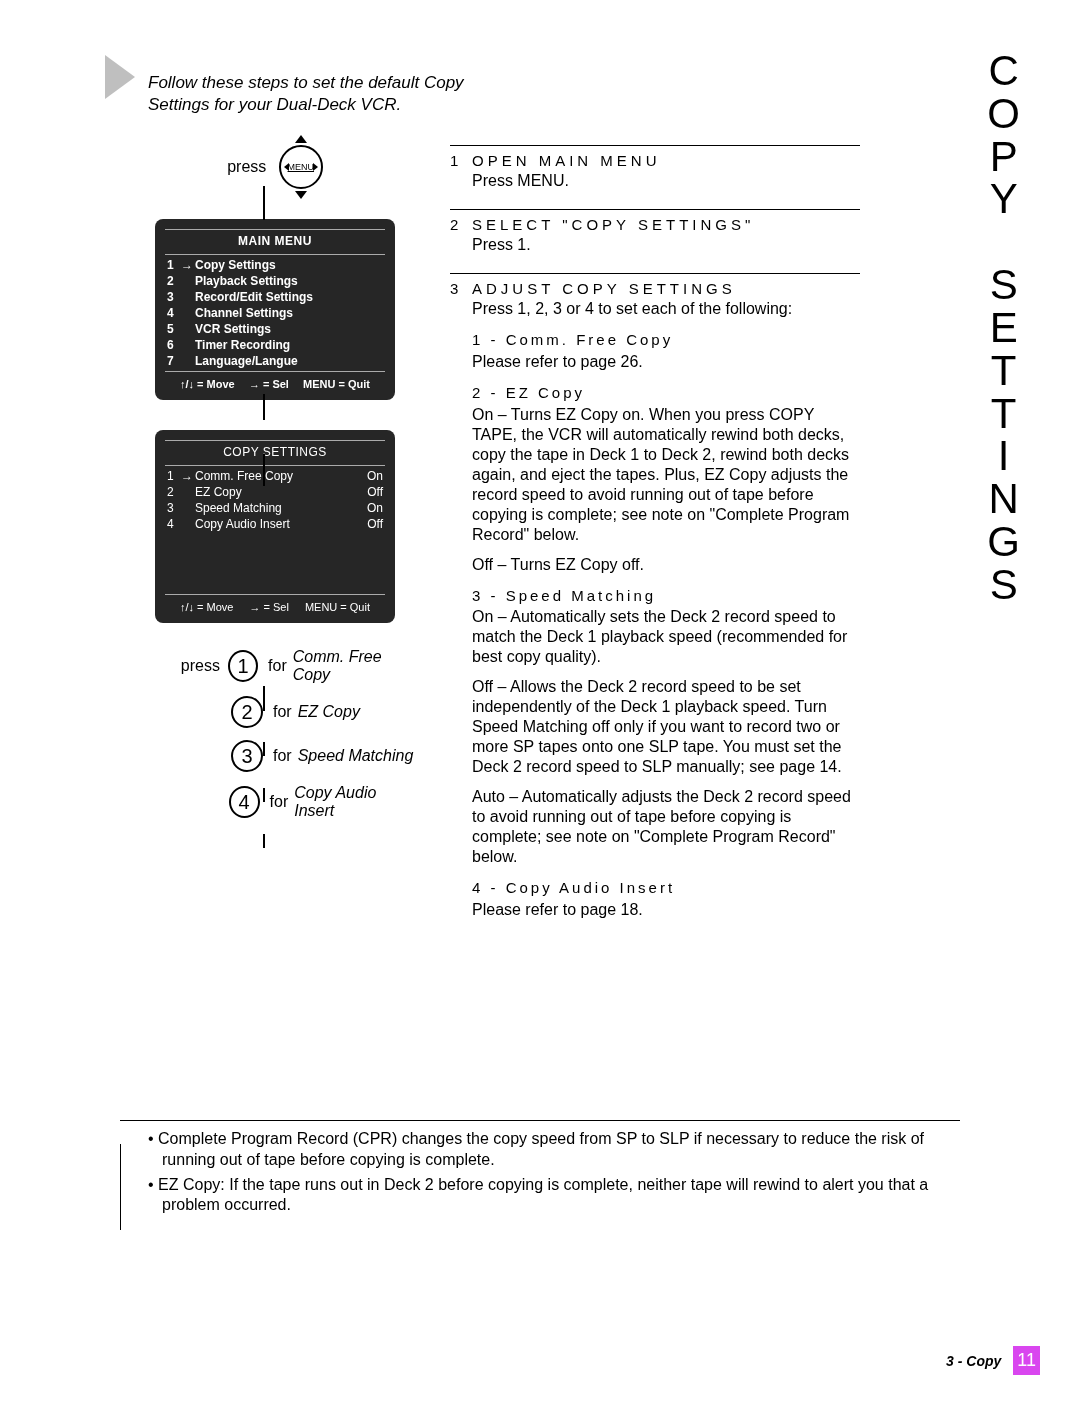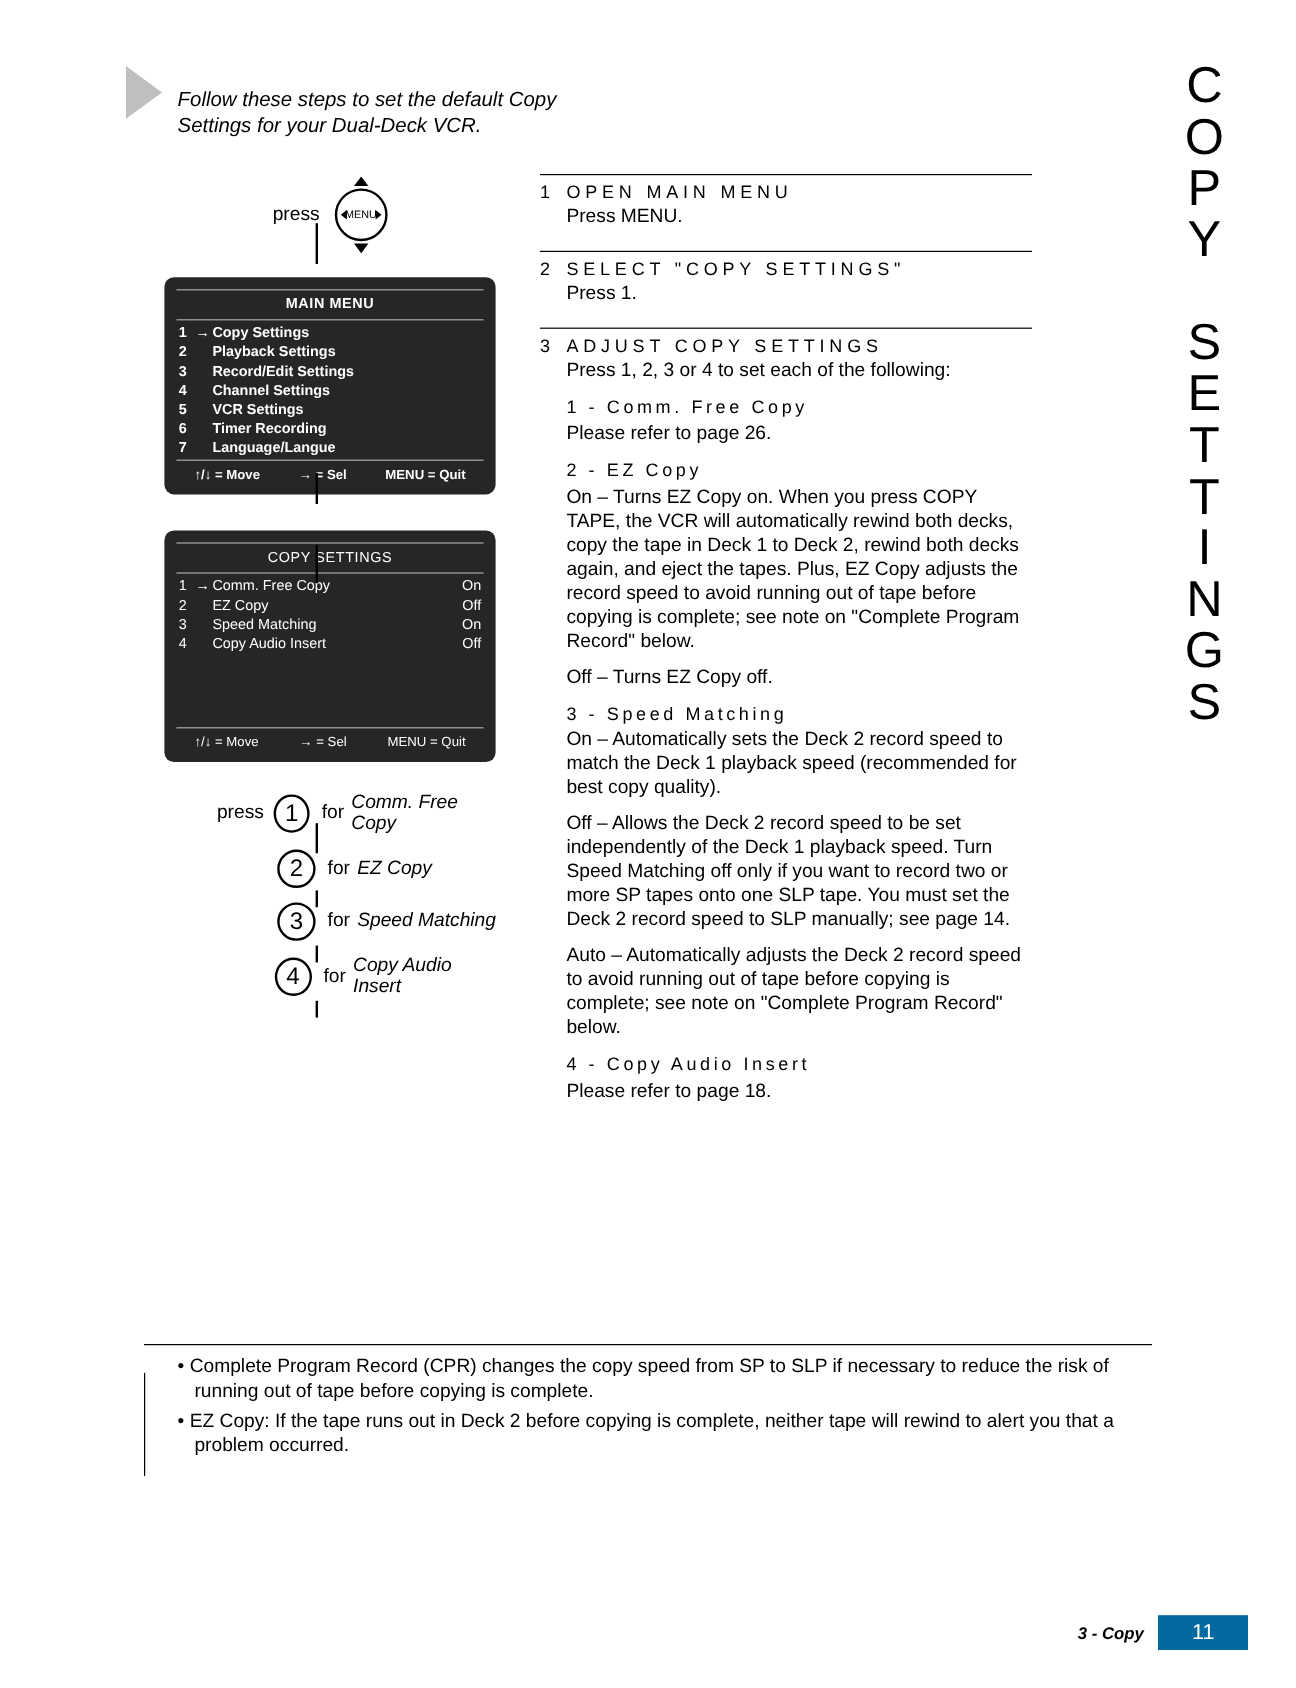--- a/index.html
+++ b/index.html
@@ -9,39 +9,39 @@
   
   .side-title { position: absolute; top: 50px; right: 40px; font-size: 42px; letter-spacing: 20px; line-height: 1.02; text-align: center; font-weight: 400; }
   .side-title span { display: block; }
 
   
   .intro { position: absolute; top: 72px; left: 100px; width: 340px; font-style: italic; font-size: 17px; line-height: 1.3; }
   .intro-arrow { position: absolute; top: 55px; left: 105px; width: 0; height: 0; border-left: 30px solid #bfbfbf; border-top: 22px solid transparent; border-bottom: 22px solid transparent; }
   .intro { left: 148px; }
 
   
-  .leftcol { position: absolute; top: 142px; left: 135px; width: 280px; }
+  .leftcol { position: absolute; top: 130px; left: 135px; width: 280px; }
 
   
   .vline { position: absolute; left: 263px; width: 2px; background: #000; }
 
   
   .press-row { text-align: center; margin-top: 15px; }
   .press-label { display: inline-block; font-size: 16px; vertical-align: middle; margin-right: 8px; }
   .menu-btn-wrap { display: inline-block; vertical-align: middle; position: relative; }
-  .menu-btn { width: 44px; height: 44px; border: 2px solid #000; border-radius: 50%; background: #fff; font-size: 9px; display: flex; align-items: center; justify-content: center; position: relative; }
+  .menu-btn { width: 44px; height: 44px; border: 2px solid #000; border-radius: 50%; background: #fff; font-size: 9px; display: flex; align-items: center; justify-content: center; position: relative; text-decoration: underline; }
   .menu-btn .tri-l, .menu-btn .tri-r { position: absolute; top: 50%; width: 0; height: 0; transform: translateY(-50%); }
   .menu-btn .tri-l { left: 3px; border-right: 5px solid #000; border-top: 4px solid transparent; border-bottom: 4px solid transparent; }
   .menu-btn .tri-r { right: 3px; border-left: 5px solid #000; border-top: 4px solid transparent; border-bottom: 4px solid transparent; }
   .tri-up, .tri-dn { position: absolute; left: 50%; transform: translateX(-50%); width: 0; height: 0; }
   .tri-up { top: -10px; border-bottom: 8px solid #000; border-left: 6px solid transparent; border-right: 6px solid transparent; }
   .tri-dn { bottom: -10px; border-top: 8px solid #000; border-left: 6px solid transparent; border-right: 6px solid transparent; }
 
   
-  .osd { width: 276px; margin: 30px auto 0; background: #262626; color: #fff; border-radius: 8px; padding: 8px 0 8px; font-size: 12px; }
+  .osd { width: 240px; margin: 30px auto 0; background: #262626; color: #fff; border-radius: 8px; padding: 8px 0 8px; font-size: 12px; }
   .osd-title { text-align: center; font-weight: bold; margin: 4px 0 6px; font-size: 12px; letter-spacing: 0.5px; }
   .osd-title.thin { font-weight: normal; }
   .osd-hr { border: none; border-top: 1px solid #aaa; margin: 2px 10px; }
   .osd-rows-bold .osd-row { font-weight: bold; }
   .osd-row { display: flex; padding: 1px 12px; }
   .osd-num { width: 14px; }
   .osd-arrow { width: 14px; }
   .osd-text { flex: 1; }
   .osd-val { width: 30px; text-align: right; }
   .osd-footer { display: flex; justify-content: space-between; padding: 4px 25px 2px; font-size: 11px; }
@@ -76,21 +76,21 @@
   .notes-title { letter-spacing: 4px; font-size: 15px; margin-bottom: 4px; }
   .notes-hr { border: none; border-top: 1px solid #000; margin-bottom: 8px; }
   .notes-list { list-style: none; font-size: 16px; line-height: 1.3; }
   .notes-list li { padding-left: 22px; margin-left: 20px; text-indent: -14px; margin-bottom: 4px; }
   .notes-list li::before { content: "• "; }
   .notes-side { position: absolute; left: 0; top: 24px; bottom: -10px; width: 1px; background: #000; }
 
   
   .page-footer { position: absolute; bottom: 32px; right: 40px; display: flex; align-items: center; }
   .footer-section { font-style: italic; font-size: 14px; margin-right: 12px; font-weight: bold; }
-  .footer-page { background: #0369a1; color: #fff; padding: 4px 28px; font-size: 18px; }
+  .footer-page { background: #d946ef; color: #fff; padding: 4px 4px; font-size: 18px; }
 </style>
 </head>
 <body>
 
 <div class="page">
 
   <div class="side-title">
     <span>C</span>
       <span>O</span>
       <span>P</span>

